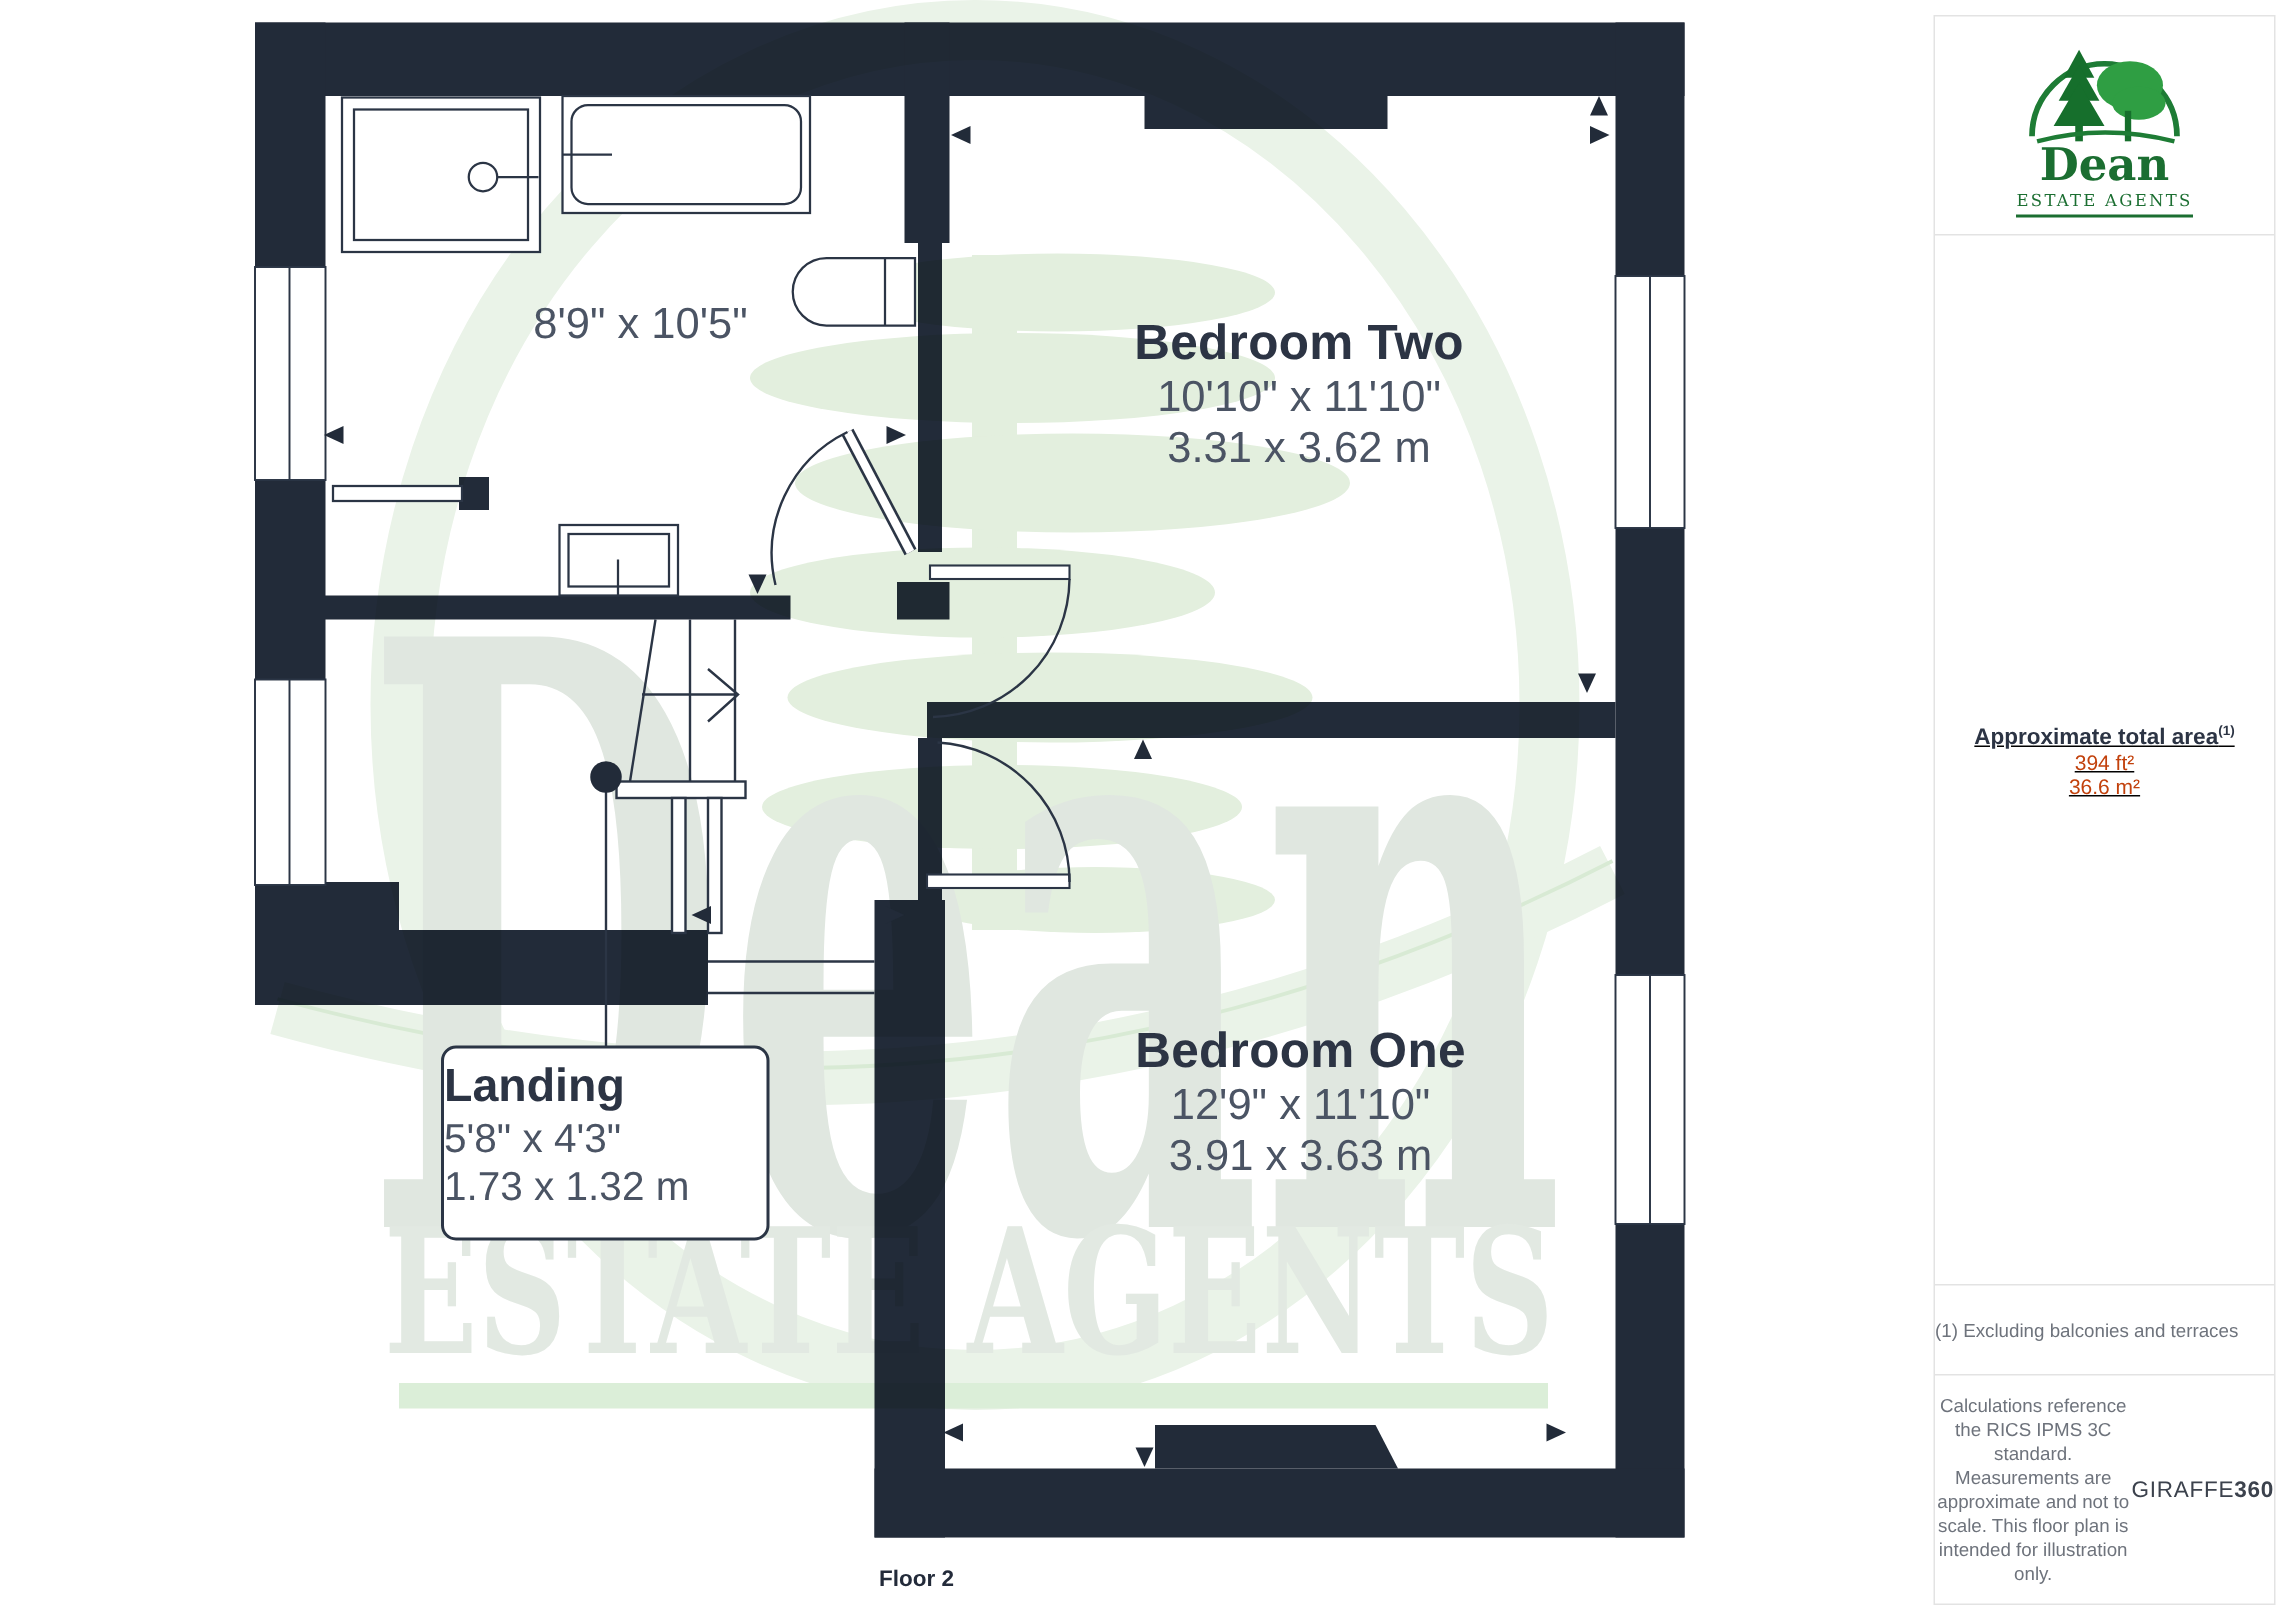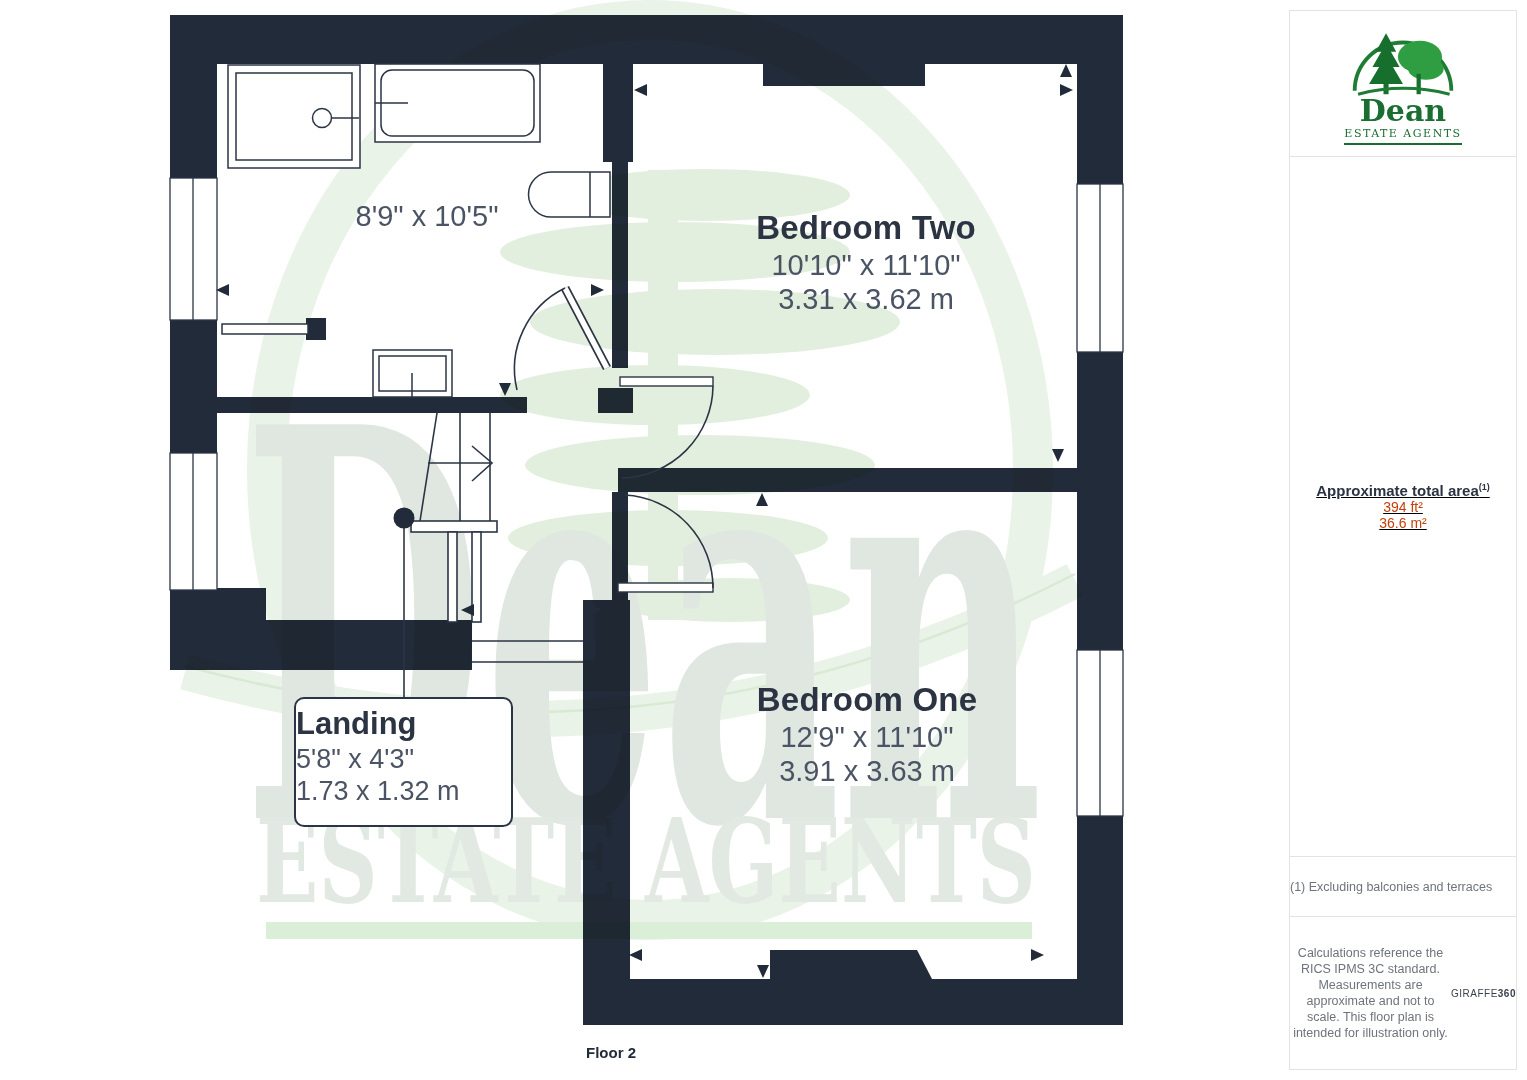--- a/index.html
+++ b/index.html
@@ -30,21 +30,21 @@
   .logo-tag{font-family:"DejaVu Serif",serif;font-size:11px;letter-spacing:1.5px;color:#1b6e31;
     border-bottom:2px solid #1b6e31;padding-bottom:3px;margin-top:2px;}
   .sb-area{height:700px;display:flex;flex-direction:column;align-items:center;justify-content:center;text-decoration:underline;}
   .area-title{font-size:15px;font-weight:700;color:#2c3444;}
   .area-title sup{font-size:9px;}
   .area-val{font-size:14px;color:#c2410c;}
   .sb-foot{height:60px;display:flex;align-items:center;justify-content:flex-start;
     font-size:12.5px;color:#6e737c;text-align:center;}
   .sb-calc{height:152px;border-bottom:none;display:flex;flex-direction:row;align-items:center;justify-content:center;}
   .calc-text{font-size:12.5px;color:#6e737c;text-align:center;width:186px;line-height:1.28;}
-  .brand{margin-top:0;font-size:10px;color:#3c424d;letter-spacing:.5px;}
+  .brand{margin-top:0;font-size:15px;color:#3c424d;letter-spacing:.5px;}
   .brand b{font-weight:700;}
 </style>
 </head>
 <body>
 
 <div class="plan-wrap">
   <svg class="plan-svg" width="1287" height="1080" viewBox="0 0 1287 1080">
 
     <g fill="#222b39" stroke="none">
       <rect x="170" y="15" width="953" height="49"></rect>

